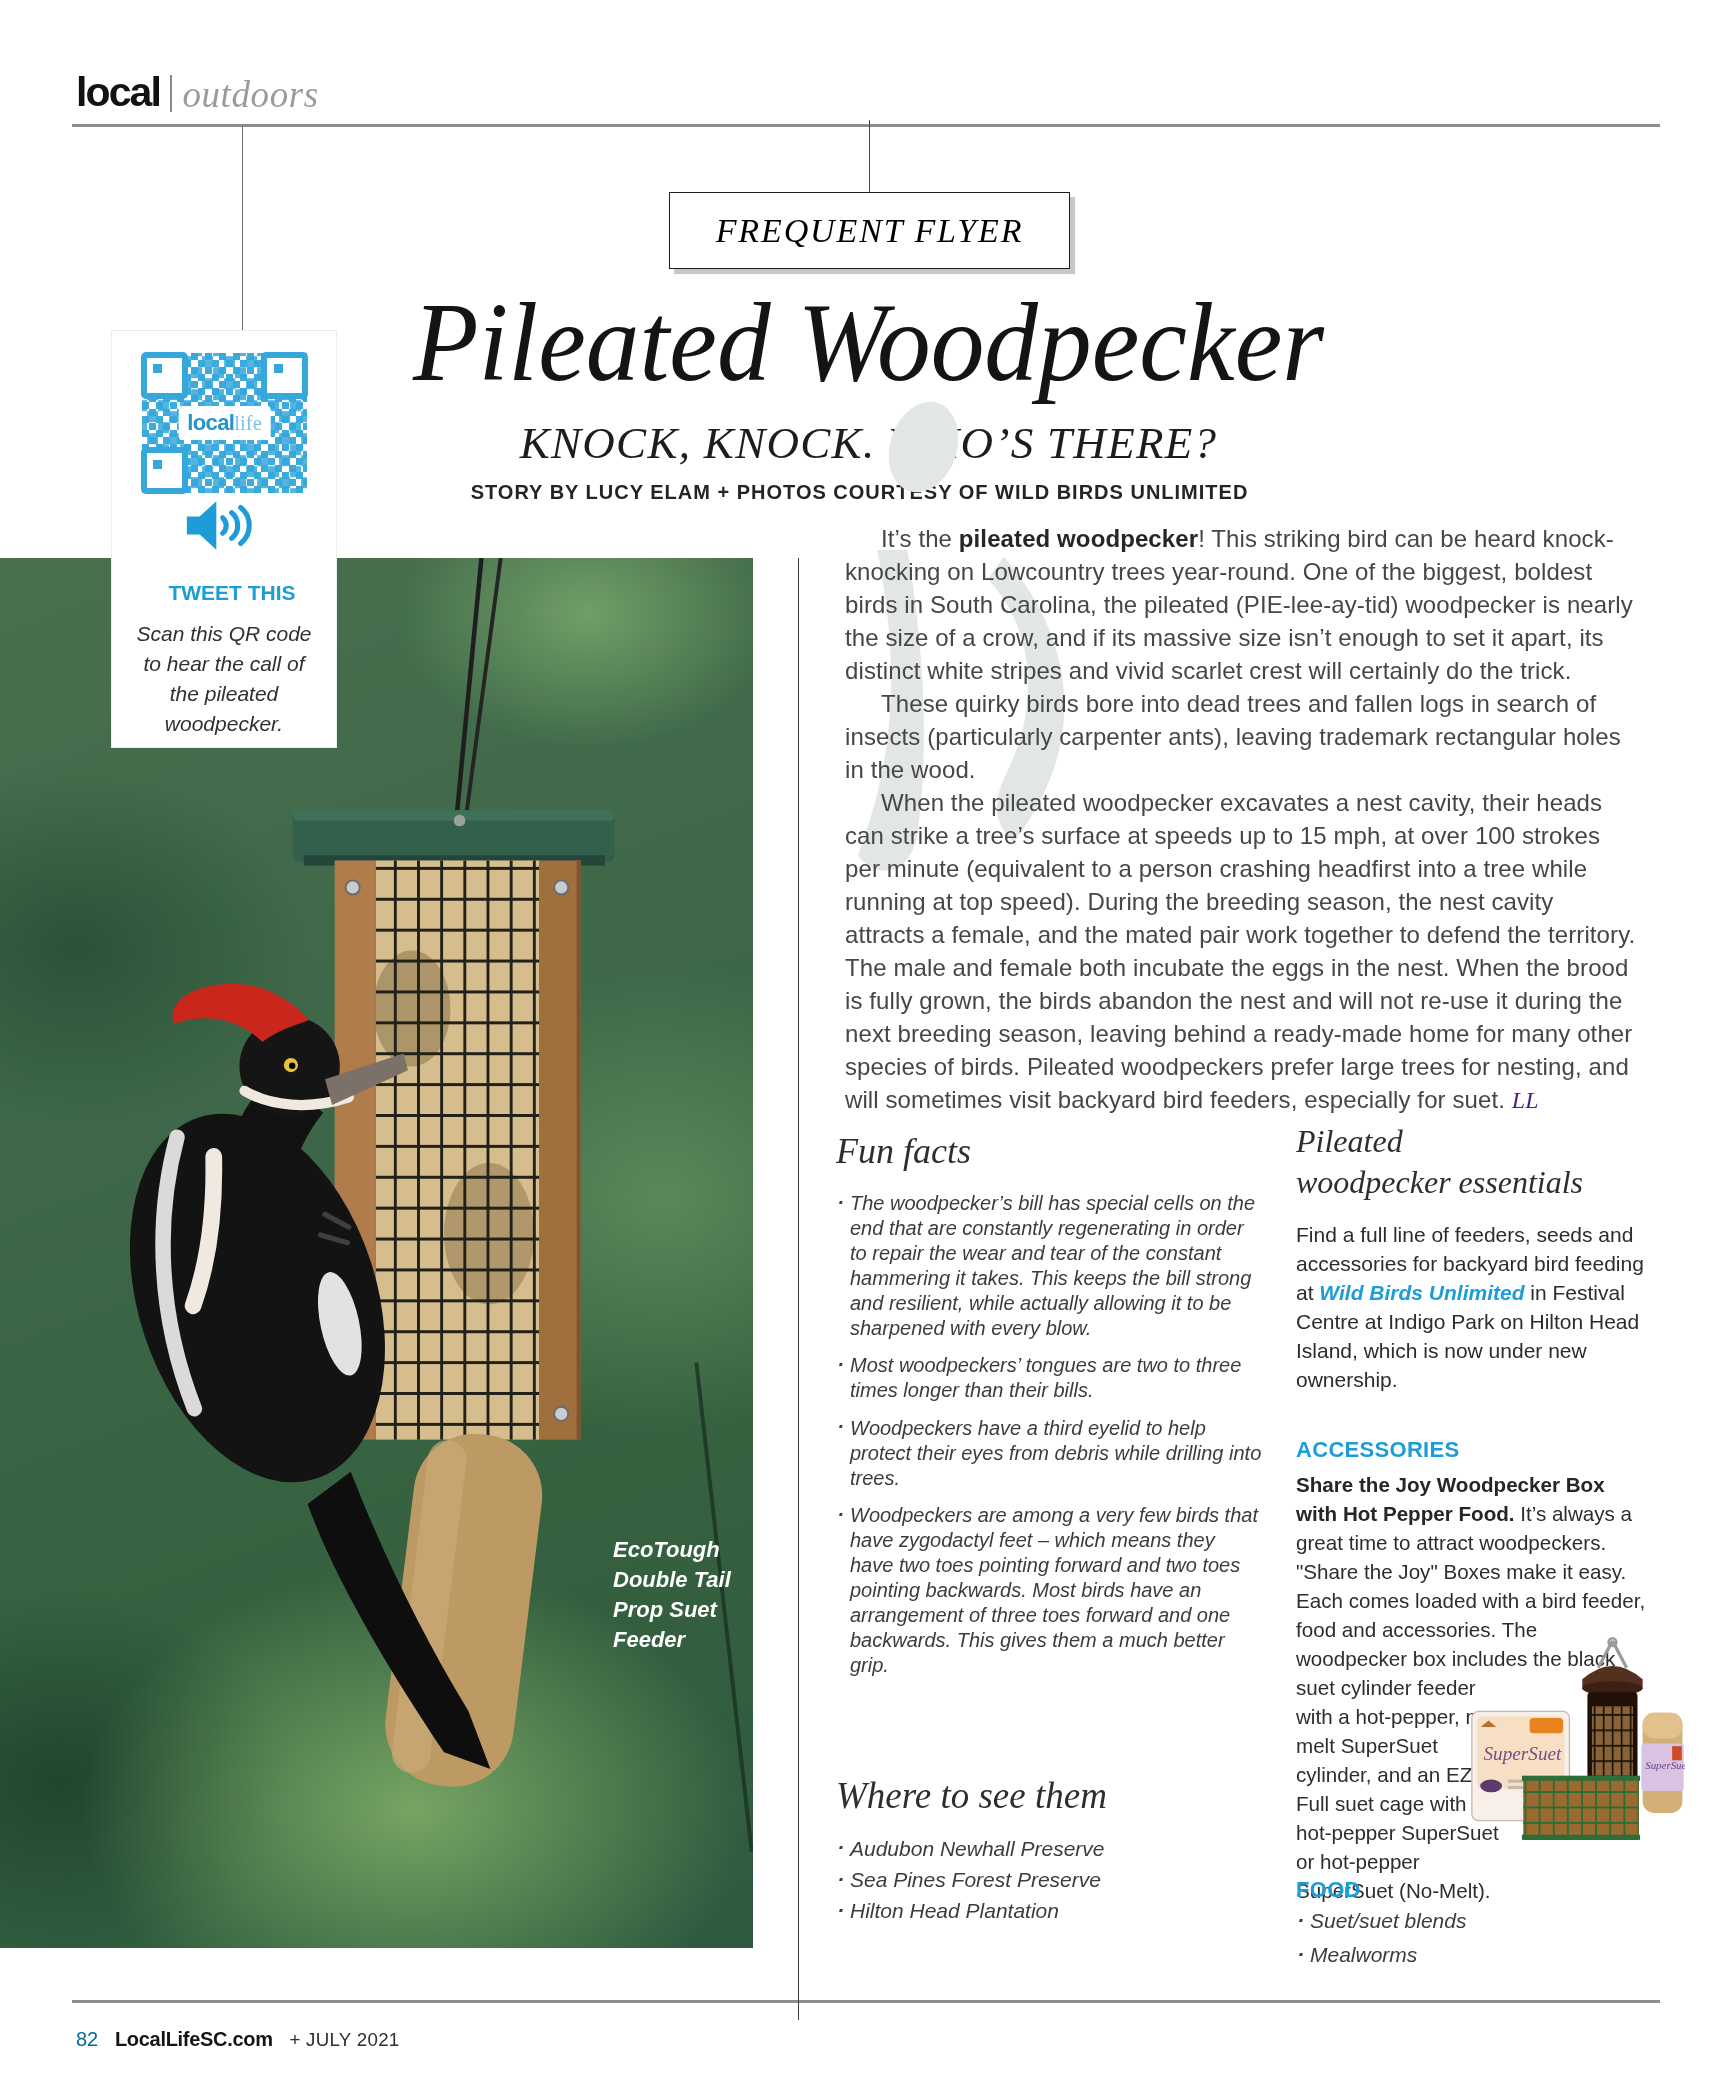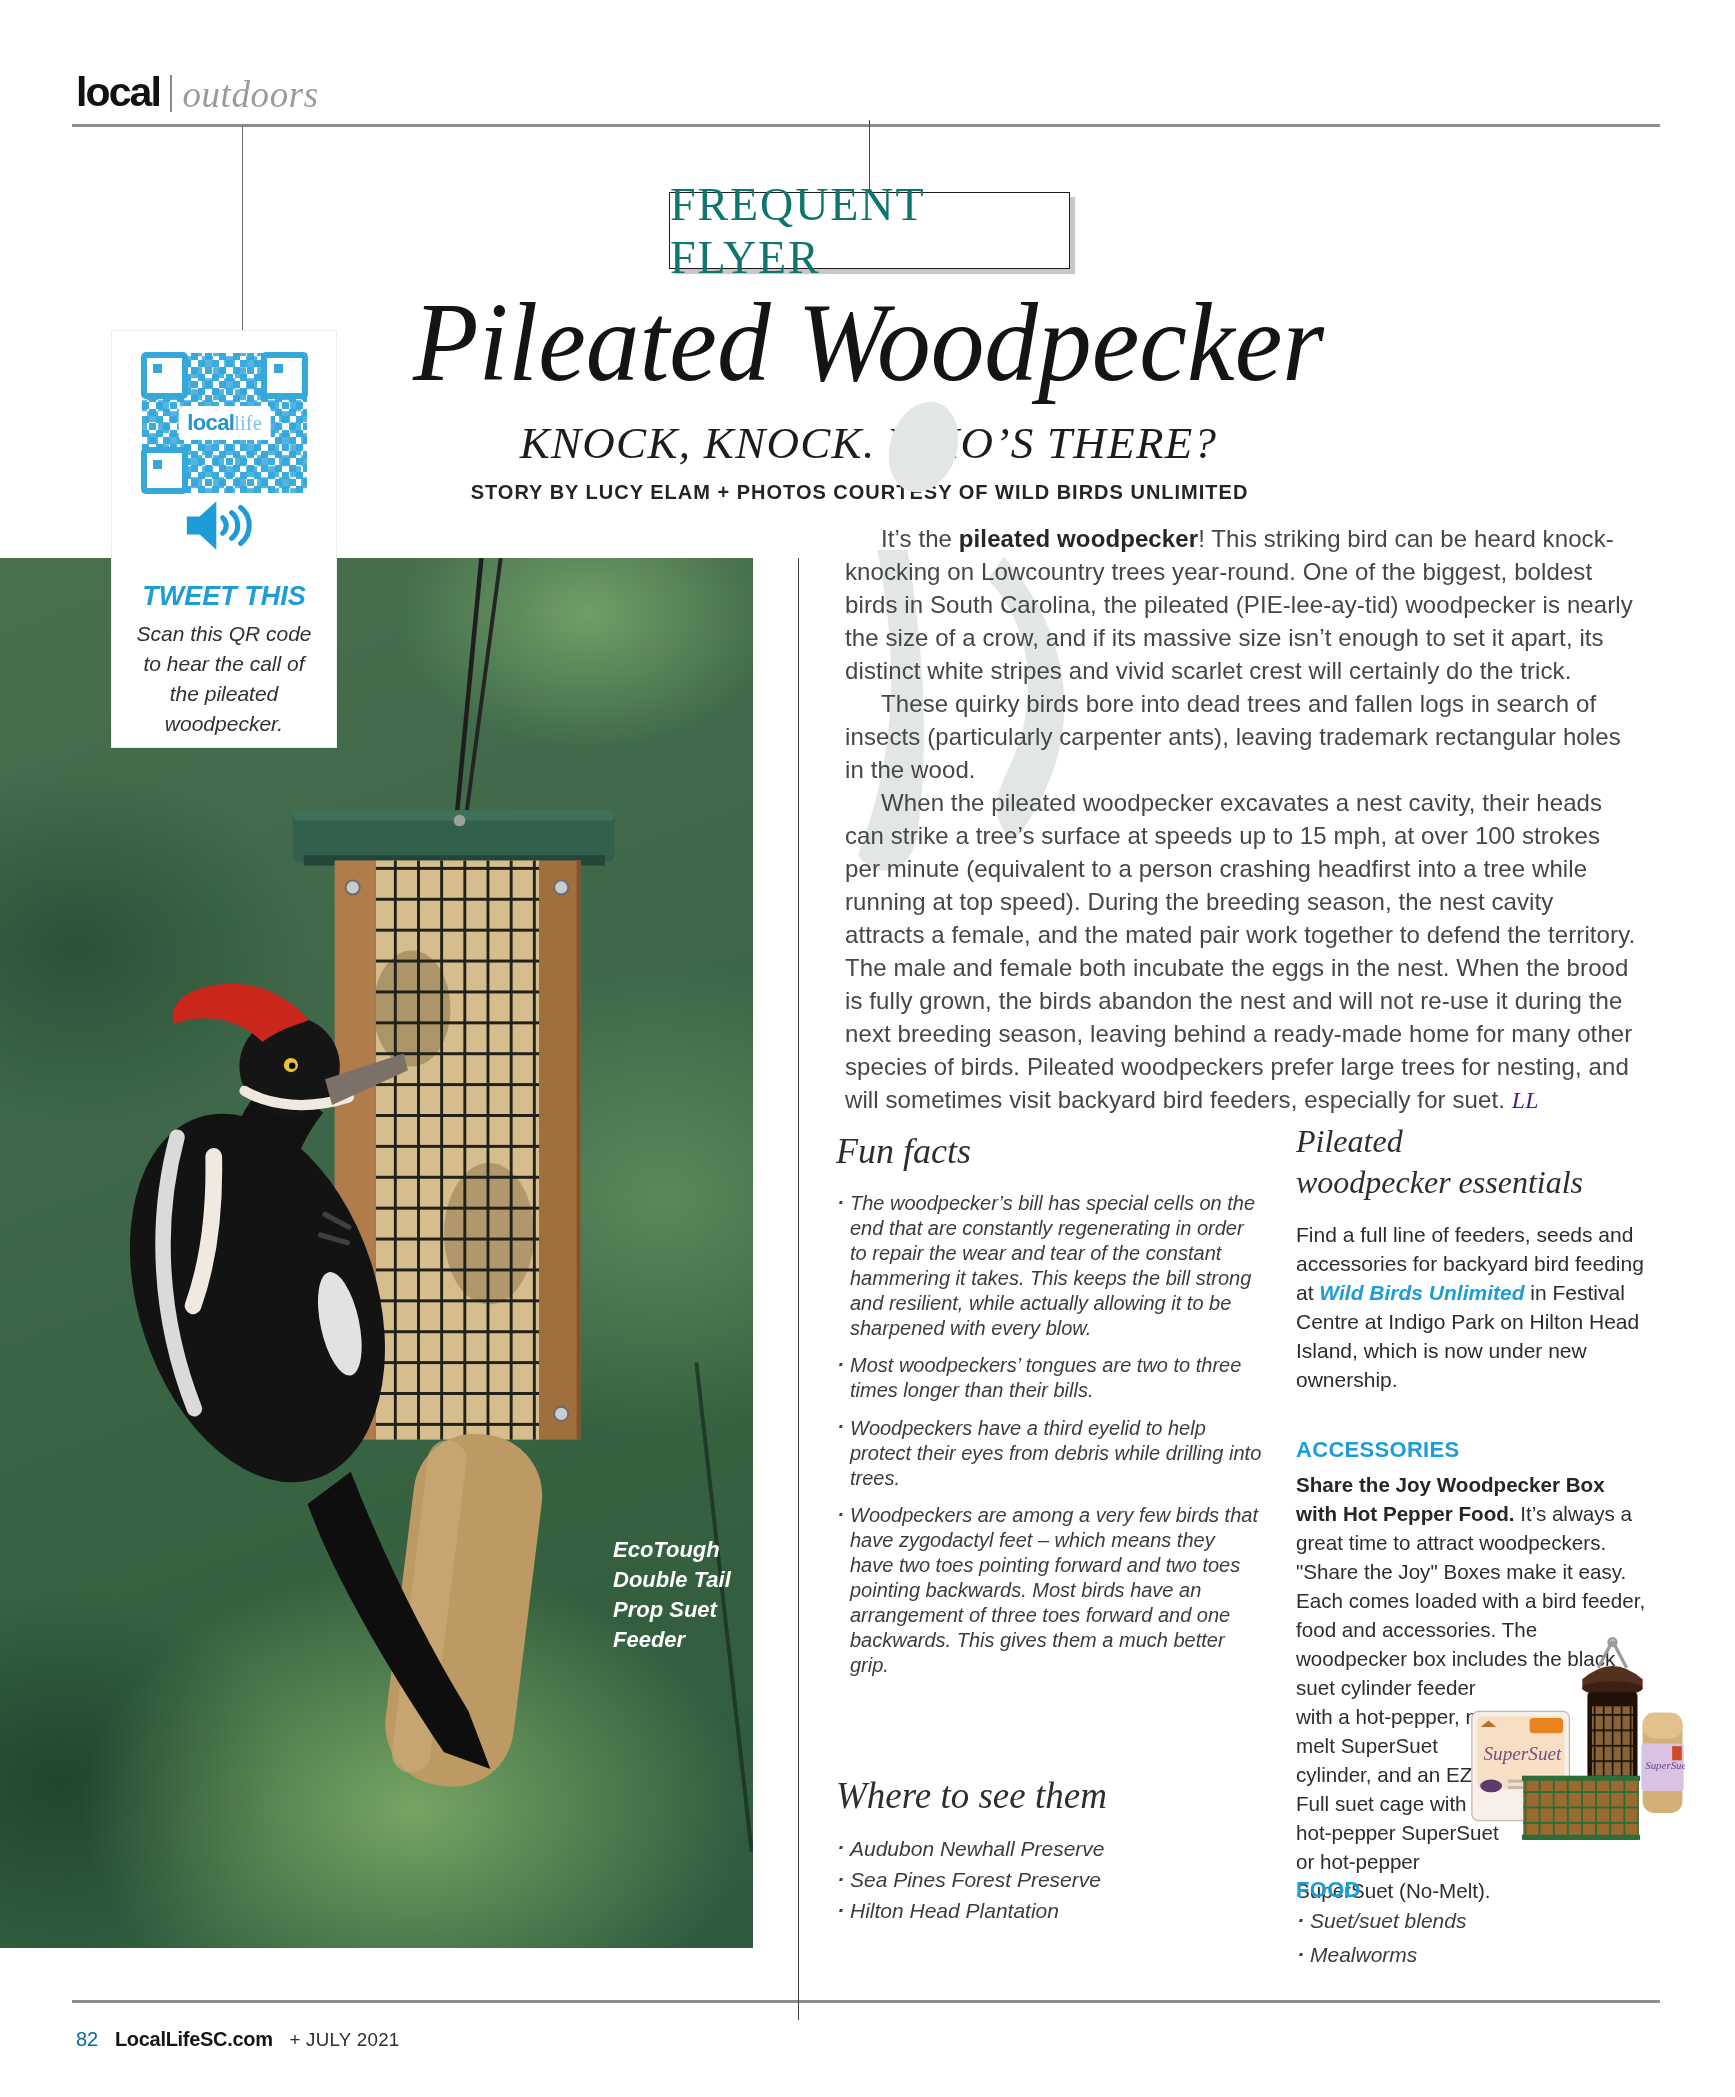--- a/index.html
+++ b/index.html
@@ -11,21 +11,21 @@
          letter-spacing:-1.9px;color:#121212;}
   .mast-divider{width:1.9px;height:37px;background:#8a8a8a;margin-bottom:1.3px;}
   .section-name{font-family:"Liberation Serif",serif;font-style:italic;font-size:37px;line-height:37px;
          color:#9b9b9b;letter-spacing:0.6px;}
   .header-rule{position:absolute;left:72px;top:124px;width:1588px;height:2.6px;background:#8d8d8d;}
   .stub-line{position:absolute;left:242px;top:126px;width:1.3px;height:288px;background:#6f6f6f;}
   .kicker-line{position:absolute;left:869px;top:120px;width:1.3px;height:73px;background:#4a4a4a;}
   
   .kicker-box{position:absolute;left:669px;top:192px;width:399px;height:75px;border:1.9px solid #1d1d1d;
         box-shadow:5.1px 5.1px 0 #c7c7c7;display:flex;align-items:center;justify-content:center;background:#fff;}
-  .kicker-box span{font-family:"Liberation Serif",serif;font-size:46px;color:#0f766e;
+  .kicker-box span{font-family:"Liberation Serif",serif;font-style:italic;font-size:34px;color:#000000;
         letter-spacing:1.9px;}
   .page-title{position:absolute;left:225px;top:281px;width:1287px;text-align:center;
         font-family:"Liberation Serif",serif;font-style:italic;font-size:113px;line-height:122px;color:#141414;
         transform:scaleX(.95);}
   .page-subtitle{position:absolute;left:225px;top:417px;width:1287px;text-align:center;
         font-family:"Liberation Serif",serif;font-style:italic;font-size:45px;color:#1d1d1d;letter-spacing:1.3px;}
   .byline{position:absolute;left:216px;top:481px;width:1287px;text-align:center;
         font-size:20px;font-weight:600;letter-spacing:1px;color:#242424;}
   
   .tweet-card{position:absolute;left:111px;top:330px;width:224px;height:416px;background:#ffffff;
@@ -36,21 +36,21 @@
         repeating-conic-gradient(rgba(53,167,219,.85) 0% 25%, rgba(255,255,255,0) 0% 50%) 5.1px 3.2px/22px 22px,
         #ffffff;}
   .finder{position:absolute;width:35px;height:35px;border:6.4px solid #35a7db;border-radius:5.1px;background:#fff;}
   .finder i{position:absolute;left:6.4px;top:6.4px;width:9px;height:9px;background:#35a7db;display:block;}
   .f-tl{left:-1.3px;top:-1.3px;} .f-tr{right:-1.3px;top:-1.3px;} .f-bl{left:-1.3px;bottom:-1.3px;}
   .qr-logo{position:absolute;left:50%;top:50%;transform:translate(-50%,-50%);background:#fff;
         padding:3.9px 9px;border-radius:3.9px;white-space:nowrap;}
   .qr-logo .qb{font-weight:800;font-size:22px;color:#2394cc;letter-spacing:-0.6px;}
   .qr-logo .ql{font-family:"Liberation Serif",serif;font-size:20.6px;color:#7cc4e4;}
   .speaker{position:absolute;left:50%;top:166px;transform:translateX(-50%);}
-  .tweet-title{position:absolute;left:0;top:250px;width:100%;font-size:27px;font-weight:800;font-style:italic;
+  .tweet-title{position:absolute;left:8px;top:250px;width:100%;font-size:21px;font-weight:800;
         color:var(--accent,#1e9cd7);letter-spacing:0;}
   .tweet-caption{position:absolute;left:14px;top:288px;width:196px;font-size:21px;line-height:30px;
         font-style:italic;color:#303030;}
   
   .photo{position:absolute;left:0;top:558px;width:753px;height:1390px;z-index:1;overflow:hidden;
       background:
         radial-gradient(270px 193px at 78% 4%, rgba(150,200,125,.55), rgba(0,0,0,0) 70%),
         radial-gradient(335px 257px at 10% 28%, rgba(28,66,44,.6), rgba(0,0,0,0) 70%),
         radial-gradient(399px 335px at 88% 46%, rgba(122,172,112,.5), rgba(0,0,0,0) 70%),
         radial-gradient(463px 335px at 55% 90%, rgba(163,212,122,.6), rgba(0,0,0,0) 72%),

